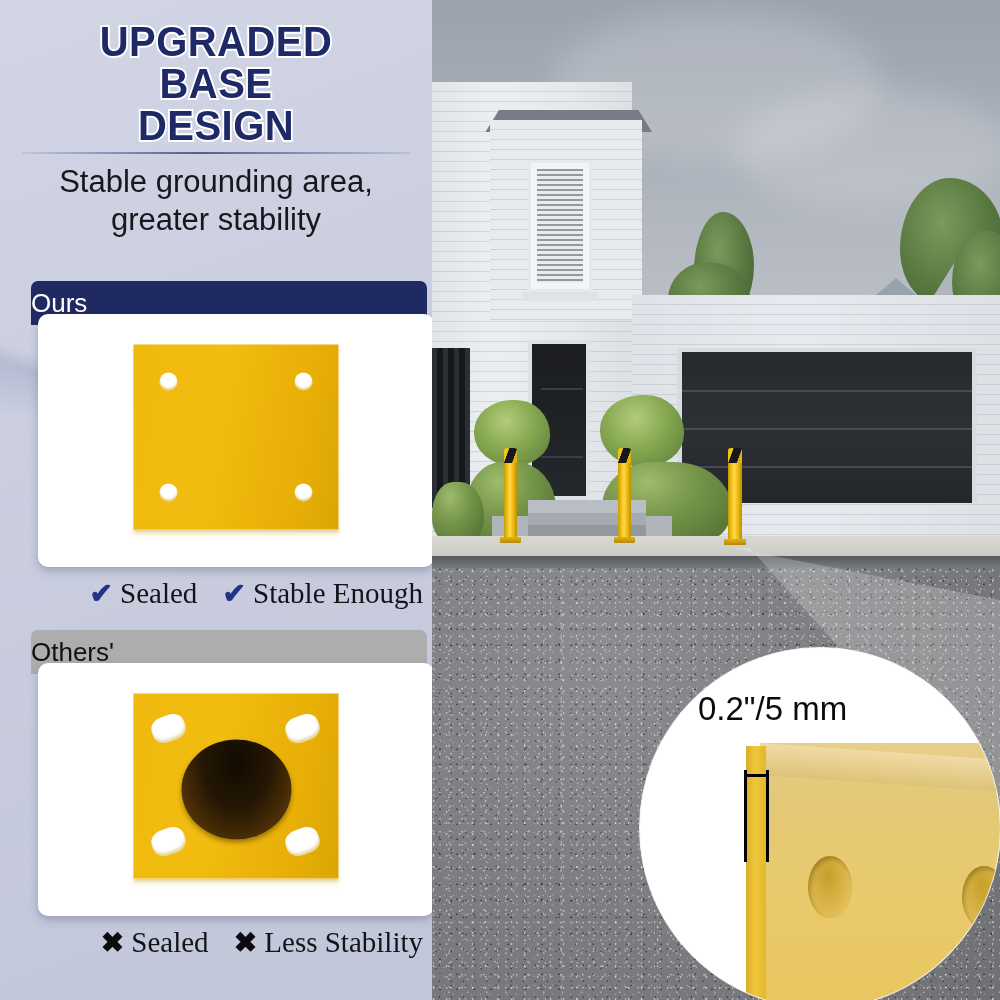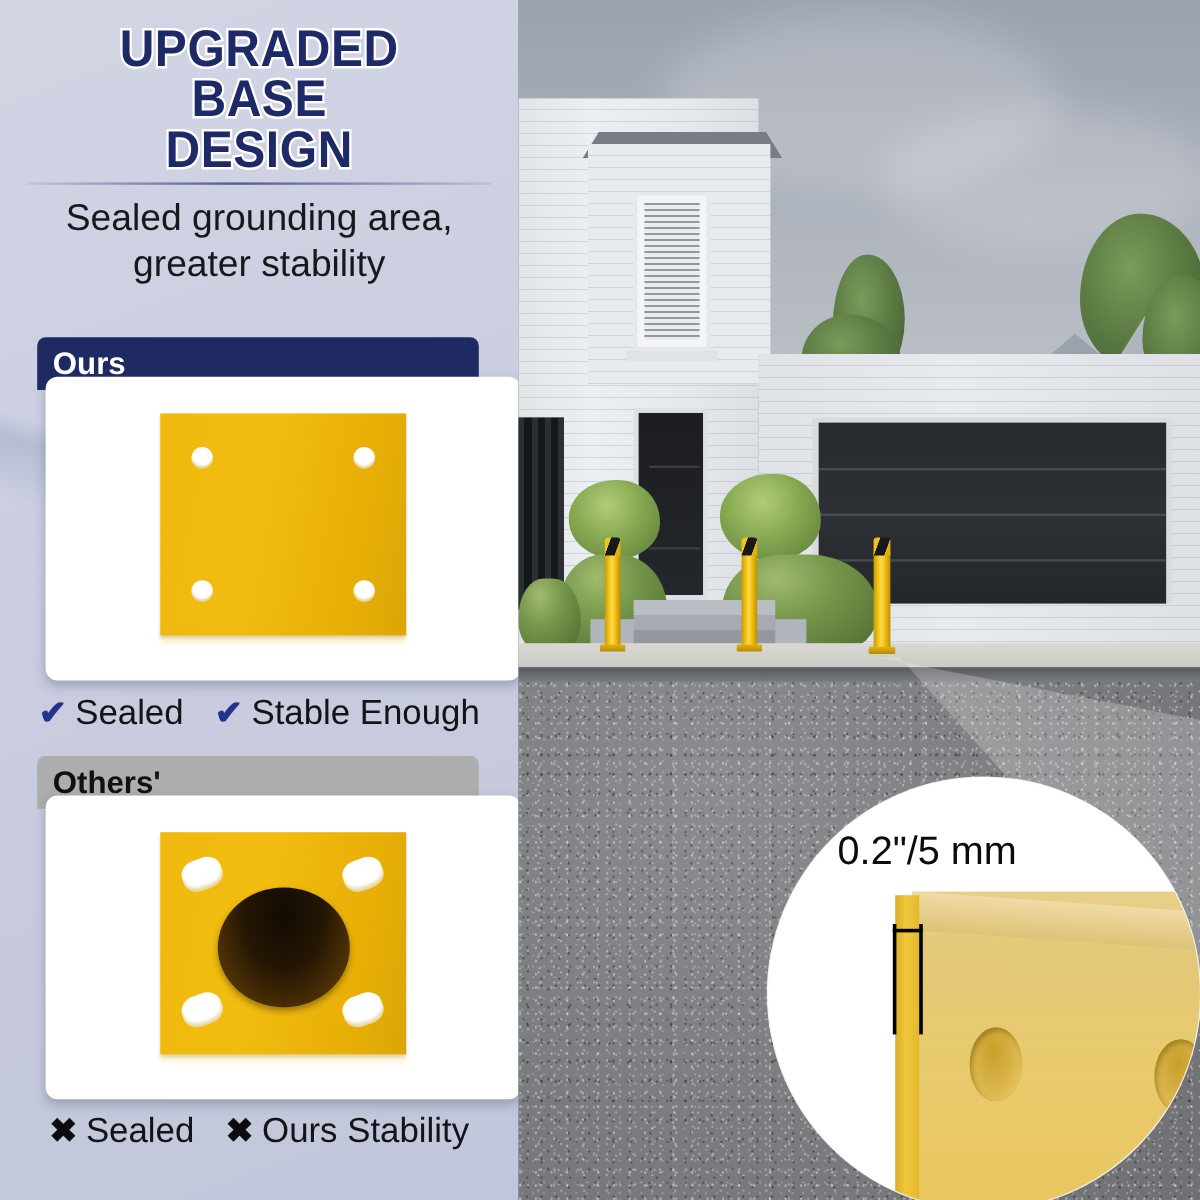--- a/index.html
+++ b/index.html
@@ -91,26 +91,26 @@
   }
 
   
   .cmp-group { position: absolute; left: 0; width: 432px; }
   #group-ours   { top: 281px; }
   #group-others { top: 630px; }
 
   .cmp-header {
     position: absolute;
     left: 31px; top: 0;
-    width: 368px; height: 44px;
+    width: 396px; height: 44px;
     border-radius: 7px 7px 0 0;
     box-sizing: border-box;
-    padding: 4px 0 0 13px;
+    padding: 4px 0 0 0;
     font-size: 26px;
-    font-weight: bold;
+    font-weight: normal;
     line-height: 36px;
   }
   .cmp-header.navy { background: #1f2a63; color: #ffffff; }
   .cmp-header.gray { background: #adadad; color: #111114; }
 
   .cmp-card {
     position: absolute;
     left: 38px; top: 33px;
     width: 396px; height: 253px;
     background: #ffffff;
@@ -163,24 +163,25 @@
     border-radius: 50%;
     background:
       radial-gradient(ellipse at 50% 22%, #120b02 0%, #241603 42%, #4a2e06 72%, #6b4408 100%);
     box-shadow: 0 3px 5px rgba(0,0,0,0.35);
   }
 
   .feature-row {
     position: absolute;
     left: 0; top: 296px;
     width: 432px;
-    text-align: center;
+    text-align: right;
     font-size: 29px;
     color: #141418;
     white-space: nowrap;
+    font-family: Liberation Serif, serif;
   }
   .feature-row .mark {
     font-weight: bold;
     margin-right: 7px;
     font-size: 28px;
   }
   .feature-row .mark.check { color: #22348a; }
   .feature-row .mark.cross { color: #0c0c0e; }
   .feature-row .item { margin: 0 9px; }
 
@@ -415,21 +416,21 @@
     <div class="swoosh s2"></div>
     <div class="swoosh s3"></div>
 
     <div id="title-block">
       <div id="headline">
         <div>UPGRADED BASE</div>
         <div>DESIGN</div>
       </div>
     </div>
     <div id="divider"></div>
-    <div id="subtitle">Sealed grounding area, greater stability</div>
+    <div id="subtitle">Stable grounding area, greater stability</div>
 
     <div class="cmp-group" id="group-ours">
       <div class="cmp-header navy">Ours</div>
       <div class="cmp-card">
         <div class="plate-wrap">
           <div class="plate"></div>
           <div class="hole-round" style="left:26px;  top:28px;"></div>
           <div class="hole-round" style="left:161px; top:28px;"></div>
           <div class="hole-round" style="left:26px;  top:139px;"></div>
           <div class="hole-round" style="left:161px; top:139px;"></div>
@@ -455,21 +456,21 @@
           <div class="hole-slot" style="left:18px;  top:135px;"></div>
           <div class="hole-slot" style="left:152px; top:135px;"></div>
           <div class="center-hole"></div>
         </div>
       </div>
       <div class="feature-row">
         <span class="item">
           <span class="mark cross">✖</span><span>Sealed</span>
         </span>
         <span class="item">
-          <span class="mark cross">✖</span><span>Ours Stability</span>
+          <span class="mark cross">✖</span><span>Less Stability</span>
         </span>
       </div>
     </div>
   </div>
 
   <div id="photo">
     <div class="sky"></div>
     <div class="cloud" style="left:120px; top:10px;  width:330px; height:150px;"></div>
     <div class="cloud" style="left:300px; top:90px;  width:280px; height:120px;"></div>
 

